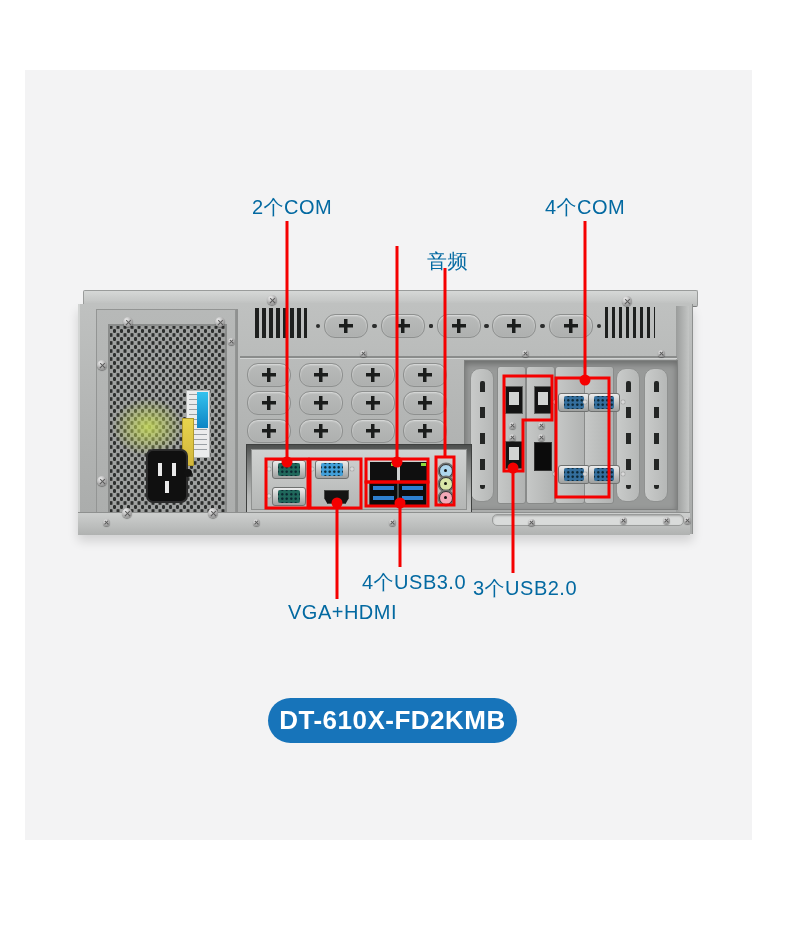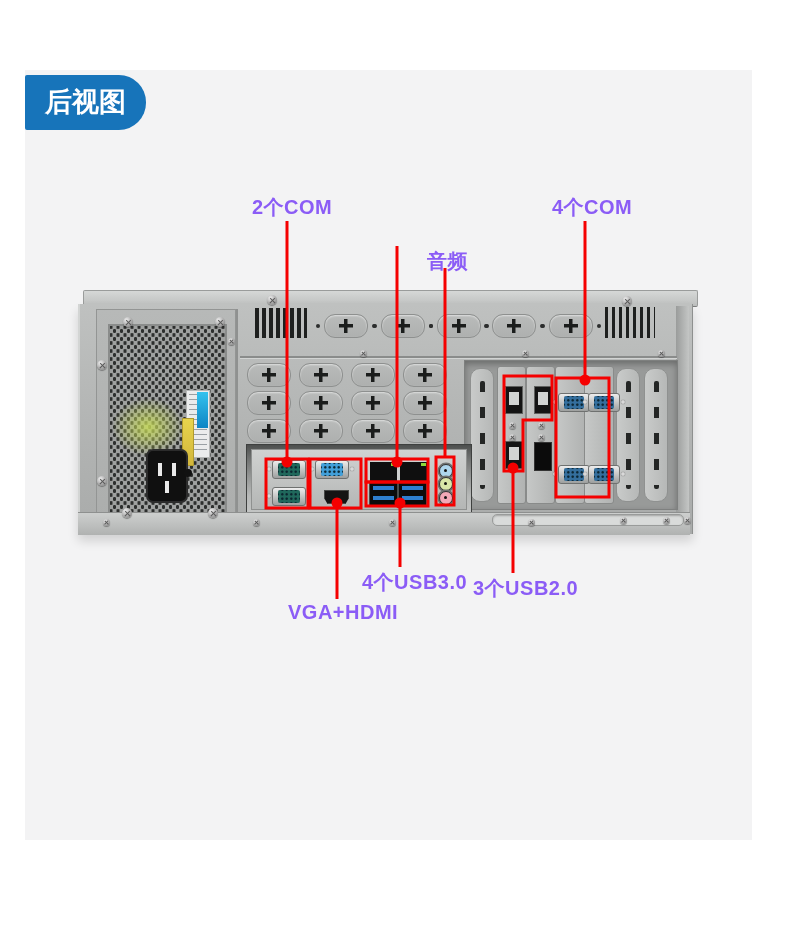--- a/index.html
+++ b/index.html
@@ -9,21 +9,21 @@
 
   
   .view-badge{position:absolute;left:25px;top:75px;width:121px;height:55px;background:#1774ba;
     color:#fff;font-size:27px;font-weight:bold;line-height:55px;text-align:center;
     border-radius:2px 27px 27px 2px;}
   .model-badge{position:absolute;left:268px;top:698px;width:249px;height:45px;background:#1774ba;
     color:#fff;font-size:26px;font-weight:bold;line-height:45px;text-align:center;border-radius:23px;
     letter-spacing:.5px;}
 
   
-  .red-label{position:absolute;color:#8b5cf6;font-size:20px;font-weight:700;white-space:nowrap;letter-spacing:.5px;}
+  .red-label{position:absolute;color:#0369a1;font-size:20px;font-weight:400;white-space:nowrap;letter-spacing:.5px;}
   .overlay{position:absolute;left:0;top:0;width:790px;height:926px;pointer-events:none;}
 
   
   .part{position:absolute;}
   .flange{left:83px;top:290px;width:613px;height:15px;background:linear-gradient(#d6d8d7,#bdbfbe);
     border:1px solid #9a9c9b;border-bottom-color:#7c7e7d;border-radius:2px;}
   .body{left:78px;top:304px;width:612px;height:230px;background:linear-gradient(#bfc1c0,#b2b4b3 55%,#a9abaa);
     border-left:2px solid #d3d5d4;border-right:1px solid #8e908f;box-shadow:0 7px 10px rgba(0,0,0,.14);}
   .right-wall{left:676px;top:306px;width:13px;height:226px;background:linear-gradient(90deg,#9a9c9b,#c4c6c5);}
   .fold{left:240px;top:356px;width:437px;height:2px;background:#8a8c8b;border-bottom:1px solid #d2d4d3;}
@@ -308,19 +308,19 @@
       <circle cx="397" cy="462" r="5.5"></circle>
       <circle cx="585" cy="380" r="5.5"></circle>
       <circle cx="337" cy="503" r="5.5"></circle>
       <circle cx="400" cy="503" r="5.5"></circle>
       <circle cx="513" cy="468" r="5.5"></circle>
     </g>
   </svg>
 
   <div class="red-label" style="left:252px;top:194px;">2个COM</div>
   <div class="red-label" style="left:427px;top:248px;">音频</div>
-  <div class="red-label" style="left:545px;top:194px;margin-left:7px;">4个COM</div>
+  <div class="red-label" style="left:545px;top:194px;">4个COM</div>
   <div class="red-label" style="left:362px;top:569px;">4个USB3.0</div>
   <div class="red-label" style="left:473px;top:575px;">3个USB2.0</div>
   <div class="red-label" style="left:288px;top:601px;">VGA+HDMI</div>
 
-  <div class="view-badge">后视图</div>
+  <div class="model-badge">DT-610X-FD2KMB</div>
 </div>
 
 </body></html>

